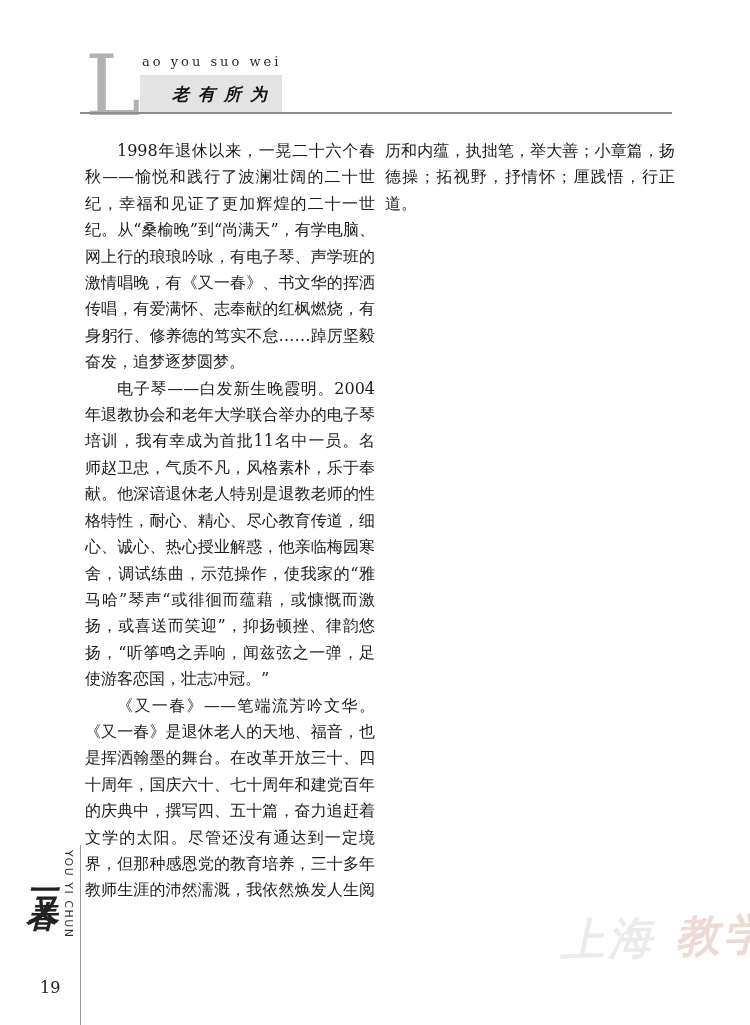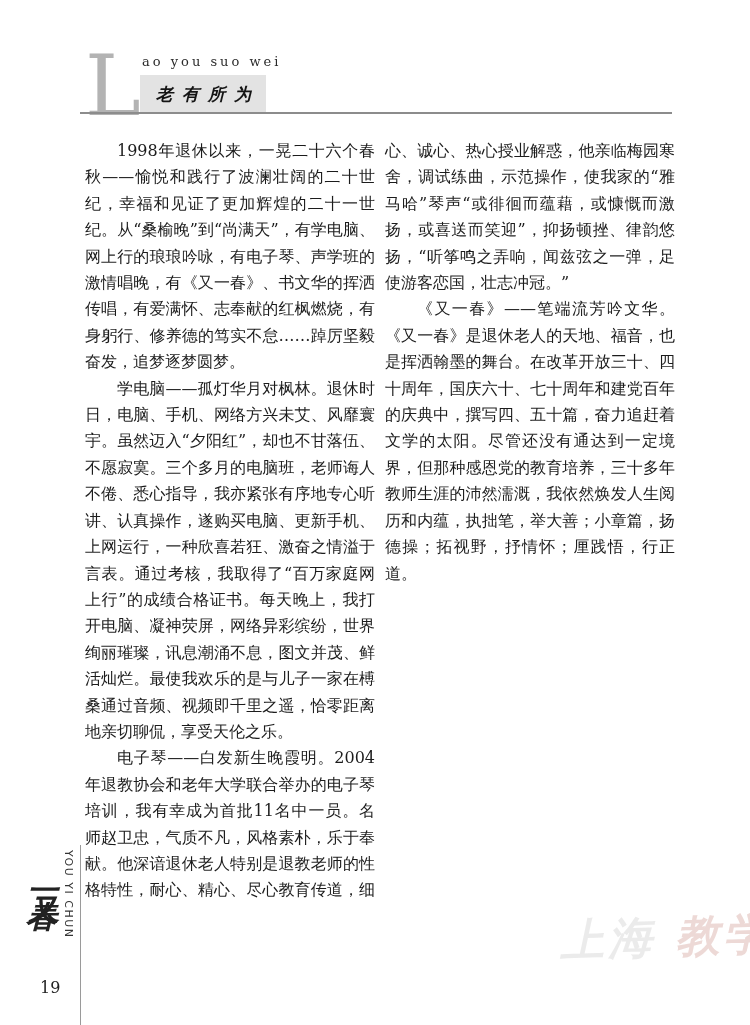--- a/index.html
+++ b/index.html
@@ -20,21 +20,21 @@
     font-family: "DejaVu Serif", serif;
   }
   .pinyin {
     position: absolute; left: 57px; top: 12px;
     font-size: 13px; letter-spacing: 3px; color: #2a2a2a;
   }
   .section-box {
     position: absolute; left: 55px; top: 33px;
     background: #e3e3e3; color: #141414;
     font-size: 17px; font-weight: bold;
-    letter-spacing: 9px; padding: 8px 6px 8px 16px;
+    letter-spacing: 9px; padding: 8px 6px 8px 32px;
     font-style: italic;
   }
   .header-rule {
     position: absolute; left: 80px; top: 112px;
     width: 592px; height: 2px; background: #8c8c8c;
   }
 
   
   .article {
     position: absolute; left: 85px; top: 138px;
@@ -87,21 +87,20 @@
 
 <div class="header">
   <div class="dropcap">L</div>
   <div class="pinyin">ao you suo wei</div>
   <div class="section-box">老有所为</div>
 </div>
 <div class="header-rule"></div>
 
 <div class="article">
   <p>1998年退休以来，一晃二十六个春秋——愉悦和践行了波澜壮阔的二十世纪，幸福和见证了更加辉煌的二十一世纪。从“桑榆晚”到“尚满天”，有学电脑、网上行的琅琅吟咏，有电子琴、声学班的激情唱晚，有《又一春》、书文华的挥洒传唱，有爱满怀、志奉献的红枫燃烧，有身躬行、修养德的笃实不怠……踔厉坚毅奋发，追梦逐梦圆梦。</p>
-  <p>学电脑——孤灯华月对枫林。退休时日，电脑、手机、网络方兴未艾、风靡寰宇。虽然迈入“夕阳红”，却也不甘落伍、不愿寂寞。三个多月的电脑班，老师诲人不倦、悉心指导，我亦紧张有序地专心听讲、认真操作，遂购买电脑、更新手机、上网运行，一种欣喜若狂、激奋之情溢于言表。通过考核，我取得了“百万家庭网上行”的成绩合格证书。每天晚上，我打开电脑、凝神荧屏，网络异彩缤纷，世界绚丽璀璨，讯息潮涌不息，图文并茂、鲜活灿烂。最使我欢乐的是与儿子一家在榑桑通过音频、视频即千里之遥，恰零距离地亲切聊侃，享受天伦之乐。</p>
   <p>电子琴——白发新生晚霞明。2004年退教协会和老年大学联合举办的电子琴培训，我有幸成为首批11名中一员。名师赵卫忠，气质不凡，风格素朴，乐于奉献。他深谙退休老人特别是退教老师的性格特性，耐心、精心、尽心教育传道，细心、诚心、热心授业解惑，他亲临梅园寒舍，调试练曲，示范操作，使我家的“雅马哈”琴声“或徘徊而蕴藉，或慷慨而激扬，或喜送而笑迎”，抑扬顿挫、律韵悠扬，“听筝鸣之弄响，闻兹弦之一弹，足使游客恋国，壮志冲冠。”</p>
   <p>《又一春》——笔端流芳吟文华。《又一春》是退休老人的天地、福音，也是挥洒翰墨的舞台。在改革开放三十、四十周年，国庆六十、七十周年和建党百年的庆典中，撰写四、五十篇，奋力追赶着文学的太阳。尽管还没有通达到一定境界，但那种感恩党的教育培养，三十多年教师生涯的沛然濡溉，我依然焕发人生阅历和内蕴，执拙笔，举大善；小章篇，扬德操；拓视野，抒情怀；厘践悟，行正道。</p>
 
 </div>
 
 <div class="folio-rule"></div>
 <div class="vertical-pinyin">YOU YI CHUN</div>
 <div class="magazine-title">又一春</div>
 <div class="page-number">19</div>
 

